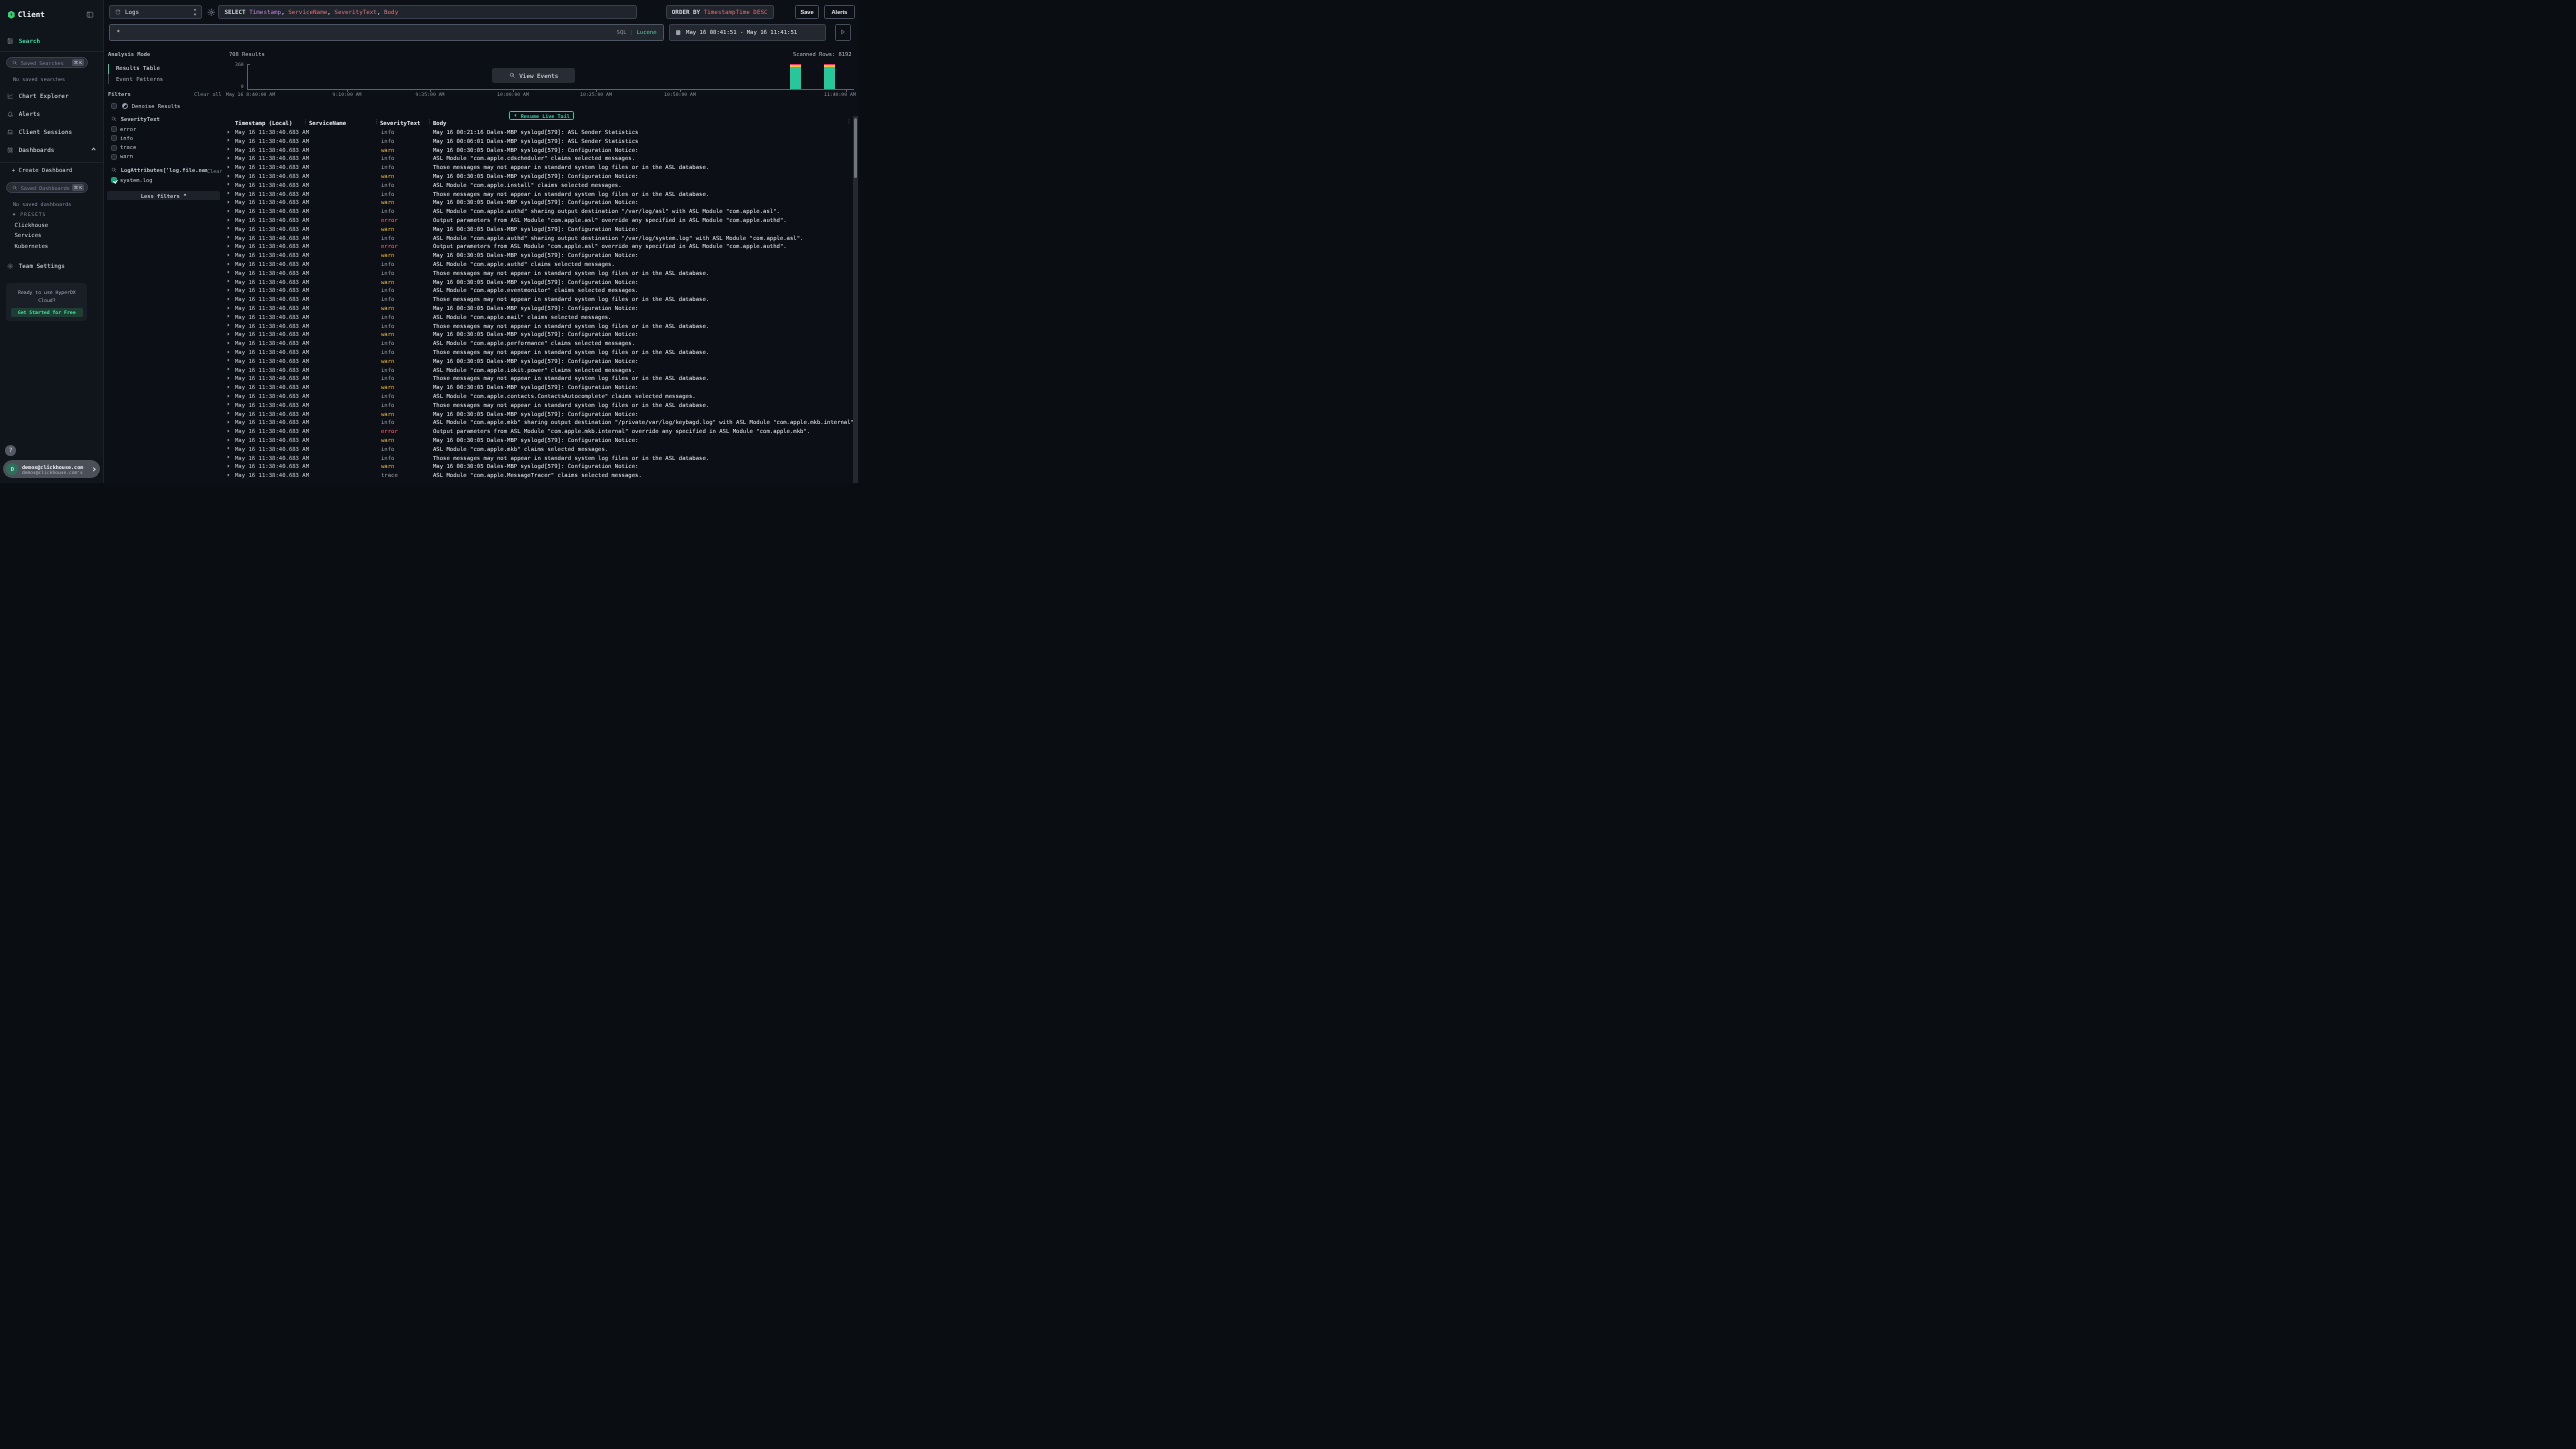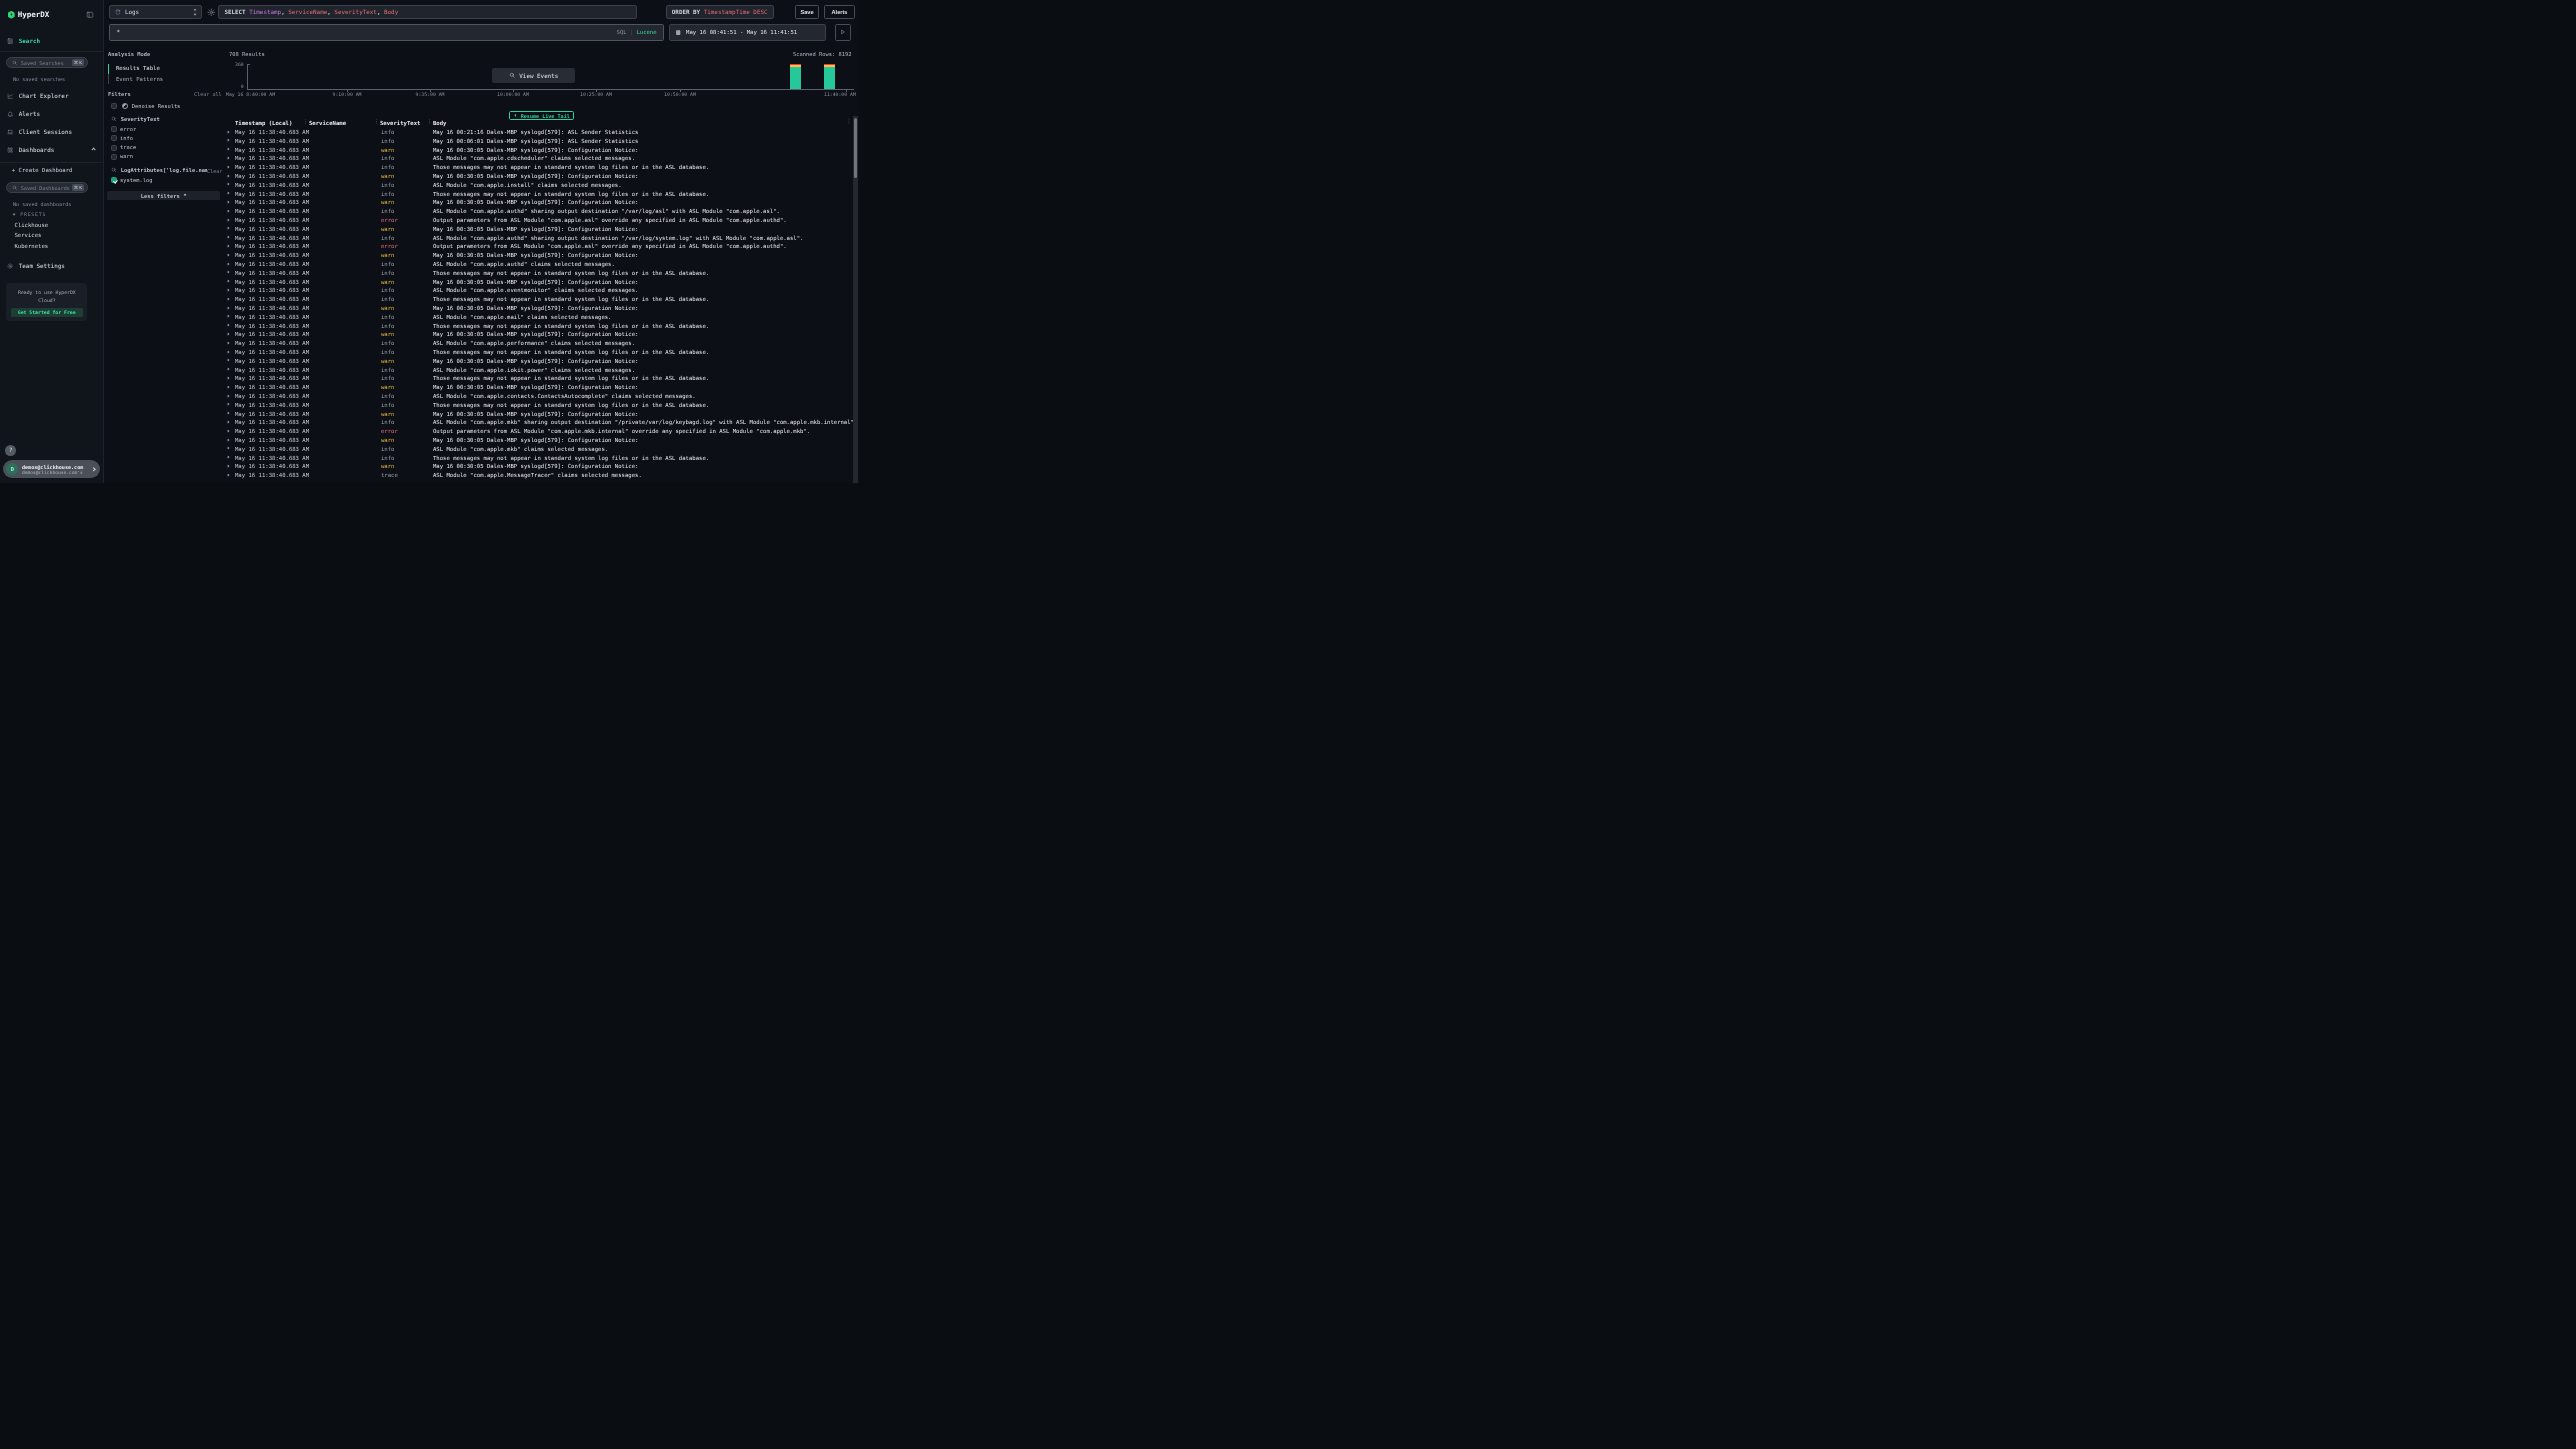--- a/index.html
+++ b/index.html
@@ -152,21 +152,21 @@
 <body>
 
 <div id="app">
 
   <aside class="sidebar">
     <div class="logo-hex">
       <svg viewBox="0 0 24 24">
           <path d="M13 2 7 13h4.5L10 22l7-12h-4.5z" fill="#10141b"></path>
         </svg>
     </div>
-    <div class="logo-text">HyperDX</div>
+    <div class="logo-text">Client</div>
     <div class="collapse">
       <svg class="ic" viewBox="0 0 24 24" width="8" height="7.5">
           <rect x="3" y="4" width="18" height="16" rx="2"></rect>
           <line x1="9" y1="4" x2="9" y2="20"></line>
         </svg>
     </div>
 
     <div class="nav-row nav-active" style="top:35px">
       <svg class="ic" viewBox="0 0 24 24">
           <rect x="4" y="3" width="16" height="18" rx="2"></rect>

